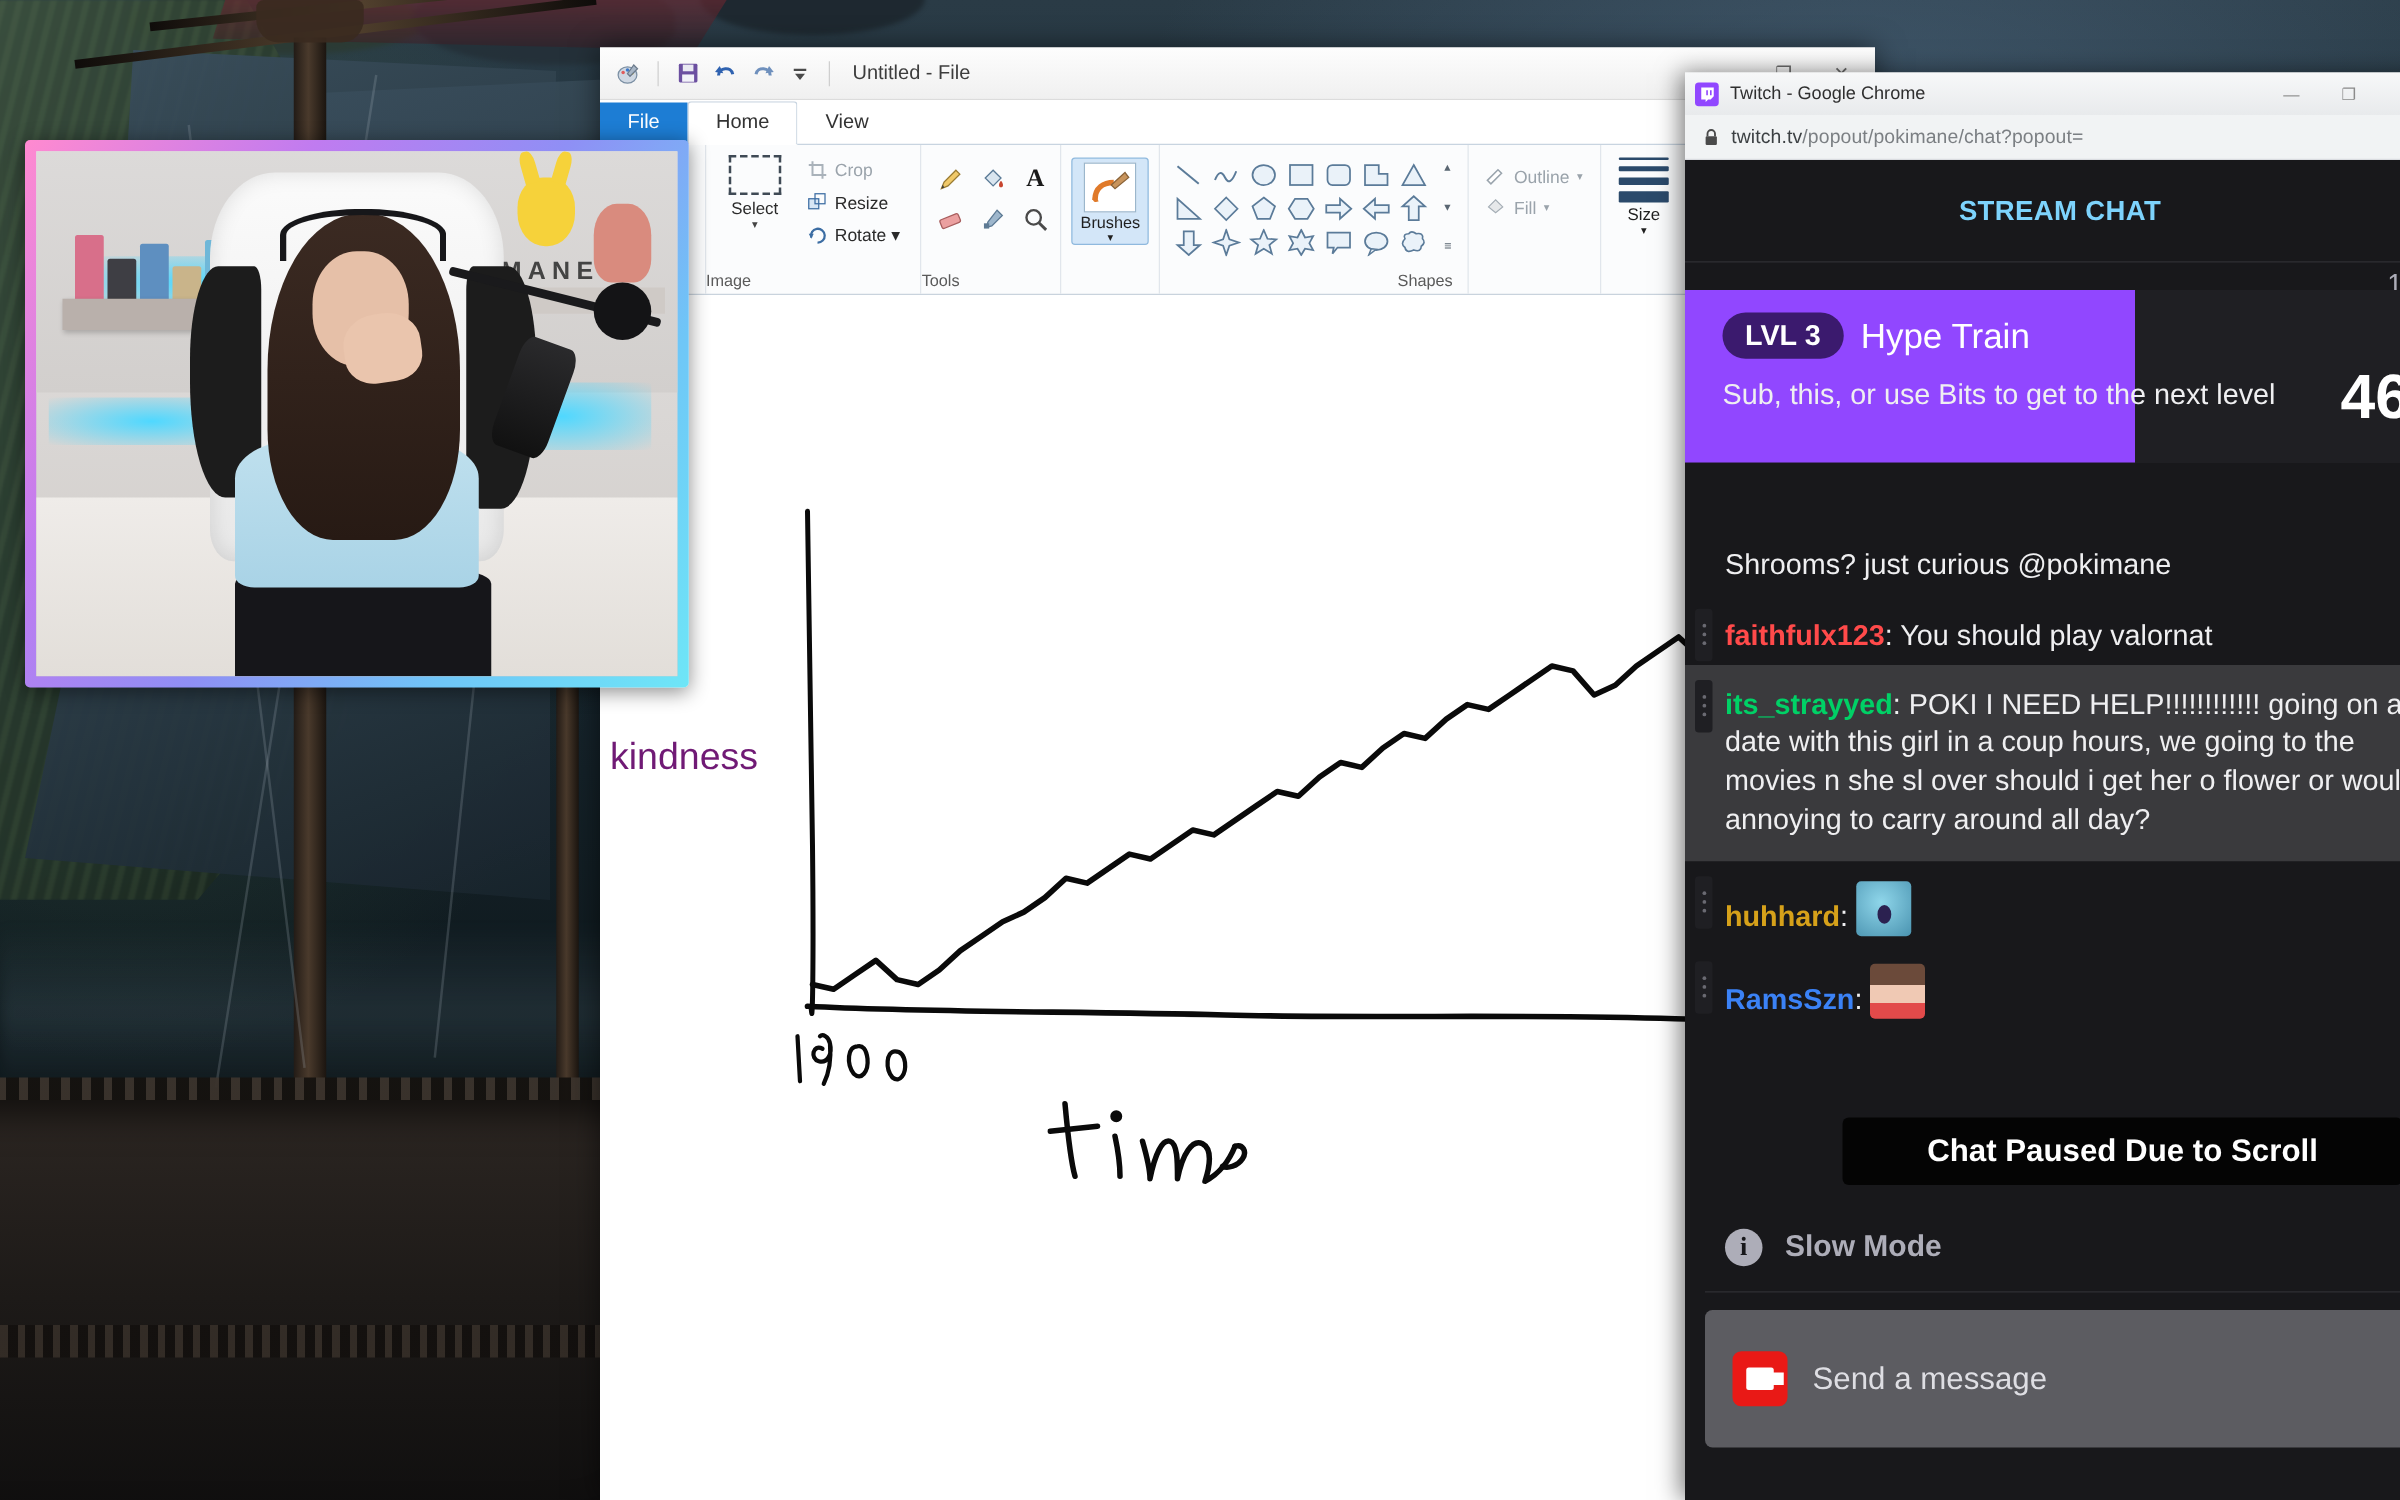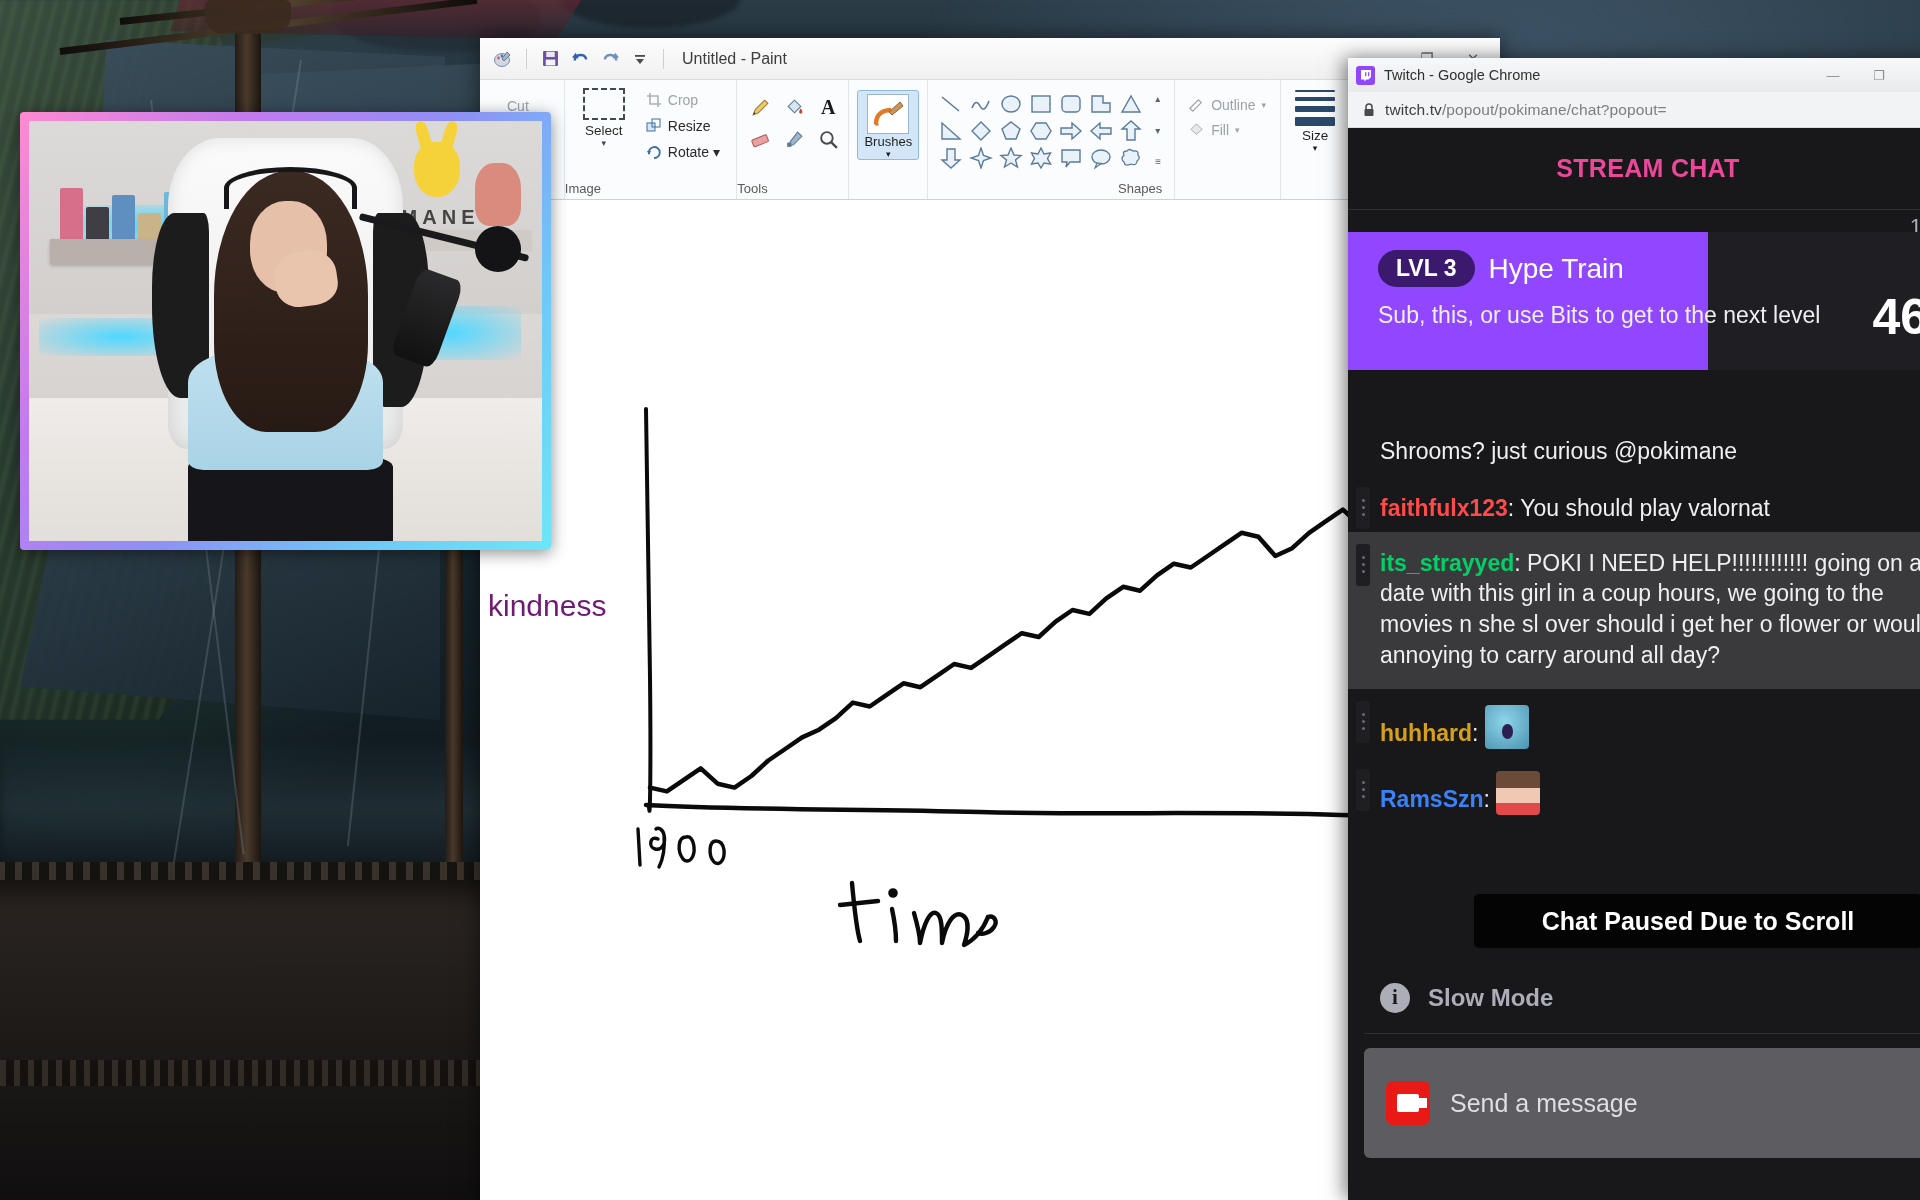--- a/index.html
+++ b/index.html
@@ -235,21 +235,21 @@
   .chrome-omnibox { height: 36px; background:#f1f3f4; display:flex; align-items:center;
                     gap:10px; padding: 0 14px; border-bottom:1px solid #dadce0; }
   .lock-ic { width:13px; height:15px; display:flex; align-items:center; justify-content:center;}
   .url-text { font-size:15.5px; color:#3c4043; letter-spacing:.1px; white-space:nowrap; }
   .url-text .grey { color:#7b7f83; }
 
   .twitch-chat { position:absolute; left:0; top:70px; right:0; bottom:0;
                  background:#18181b; overflow:hidden; }
   .chat-header { height: 82px; display:flex; align-items:center; justify-content:center;
                  border-bottom:1px solid #2f2f35; position:relative; }
-  .chat-header-title { font-size: 25px; font-weight:bold; color:#ec4899; letter-spacing:.3px; }
+  .chat-header-title { font-size: 22px; font-weight:bold; color:#7dd3fc; letter-spacing:.3px; }
 
   .hype-wrap { position:relative; height: 160px; border-bottom:1px solid #2a2a2e; }
   .hype-top-num { position:absolute; right: 26px; top: 4px; font-size: 22px; color:#adadb8; }
   .hype-bar { position:absolute; left:0; top: 22px; width: 100%; height: 138px;
               background:#1f1f23; display:flex; align-items:flex-start; }
   .hype-fill { position:absolute; left:0; top:0; height: 100%; width: 60%;
                background:#9147ff; }
   .hype-content { position:relative; padding: 18px 20px 0 30px; width:100%;
                   display:flex; justify-content:space-between; align-items:flex-start; }
   .hype-left { position:relative; z-index:2; }
@@ -363,28 +363,33 @@
           <path d="M19 8 L15 3 L12 9 Z" fill="#6f90bd"></path>
         </svg>
     </span>
     <span class="qat-icon">
       <svg width="14" height="14" viewBox="0 0 14 14">
           <rect x="2" y="3" width="10" height="1.8" fill="#4a4a4a"></rect>
           <path d="M3 7 L11 7 L7 12 Z" fill="#4a4a4a"></path>
         </svg>
     </span>
     <span class="vsep"></span>
-    <span class="paint-title-text">Untitled - Paint</span>
+    <span class="paint-title-text">Untitled - File</span>
     <span class="win-btns">
       <span class="win-btn">—</span>
       <span class="win-btn">❐</span>
       <span class="win-btn">✕</span>
     </span>
   </div>
 
+  <div class="paint-tabs">
+    <span class="ptab file">File</span>
+    <span class="ptab active">Home</span>
+    <span class="ptab">View</span>
+  </div>
 
   <div class="ribbon">
 
     <div class="rgroup" style="width:86px; padding-left:22px;">
       <div class="ritem" style="padding-top:12px;">
         <span>Cut</span>
       </div>
       <div class="ritem">
         <span>Copy</span>
       </div>

